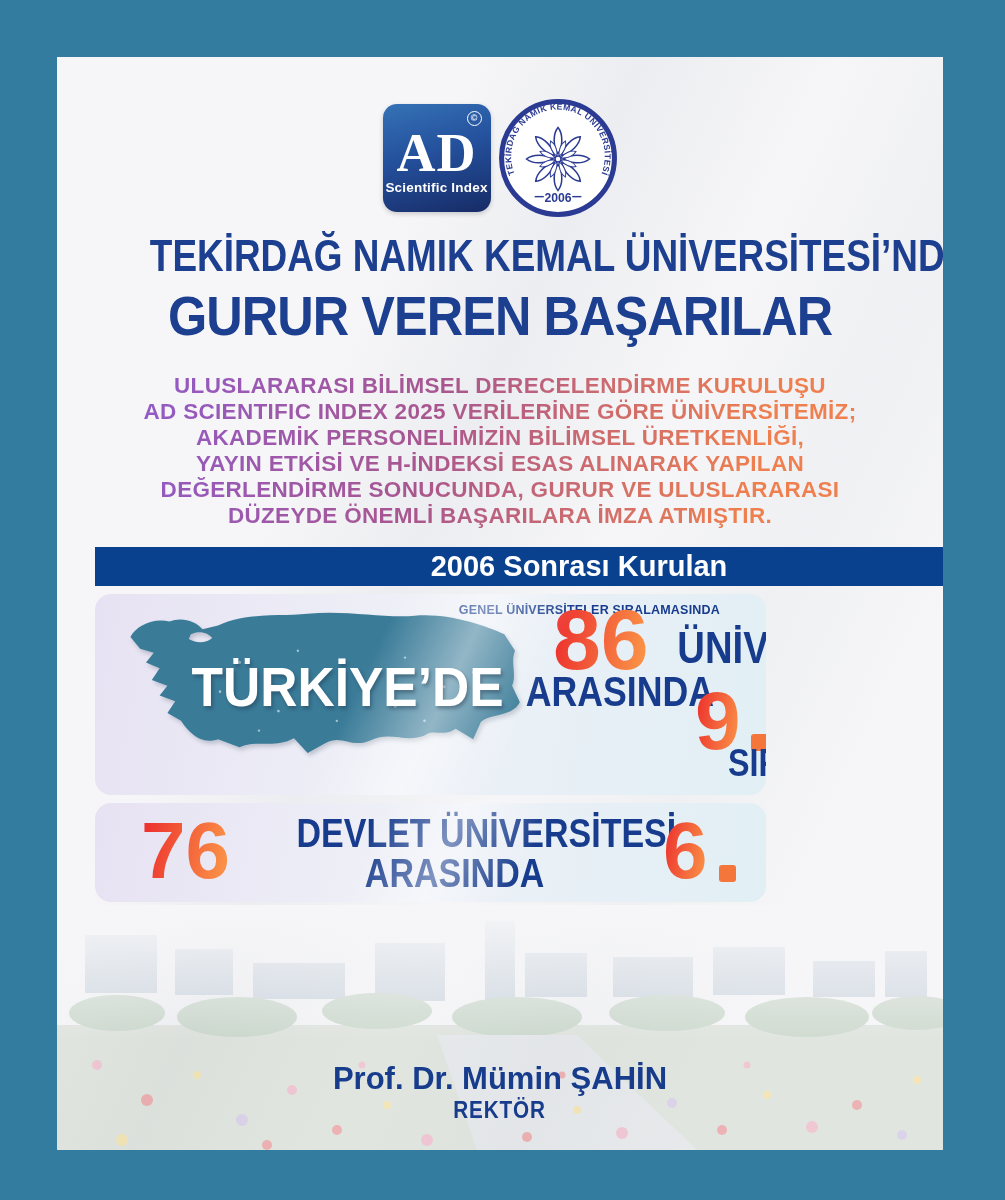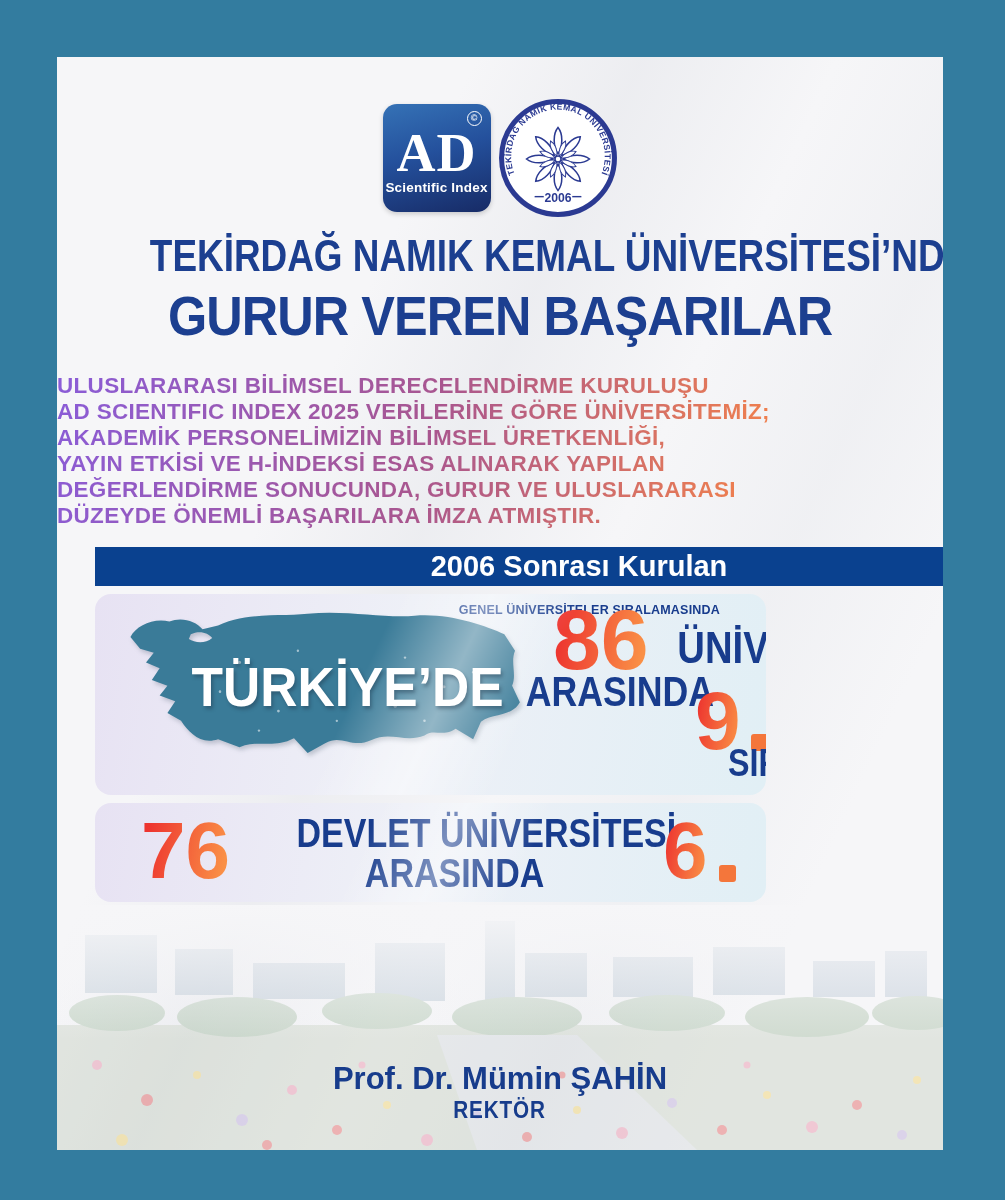--- a/index.html
+++ b/index.html
@@ -37,21 +37,21 @@
   .uni-logo { width:120px; height:120px; }
 
   
   .title1, .title2 { position:absolute; left:0; width:100%; text-align:center;
     color:#1c3f90; font-weight:800; white-space:nowrap; }
   .title1 { top:174px; font-size:45px; line-height:50px; }
   .title2 { top:222px; font-size:56px; line-height:74px; letter-spacing:-1px; }
   .squeeze { display:inline-block; transform:scaleX(var(--sx,1)); transform-origin:center; white-space:nowrap; }
 
   
-  .intro { position:absolute; top:316px; left:0; width:100%; 
+  .intro { position:absolute; top:316px; left:0; width:100%; text-align:center;
     font-size:22.5px; font-weight:700; line-height:26px; letter-spacing:.3px;
     background:linear-gradient(105deg,#8a5cd8 0%,#a9568f 42%,#ef7f4e 78%);
     -webkit-background-clip:text; background-clip:text; color:transparent; }
 
   
   .banner { position:absolute; left:38px; top:490px; width:968px; height:39px;
     background:#0a418f; display:flex; align-items:center; justify-content:center; }
   .banner span { color:#fff; font-size:29px; font-weight:700; }
 
   

